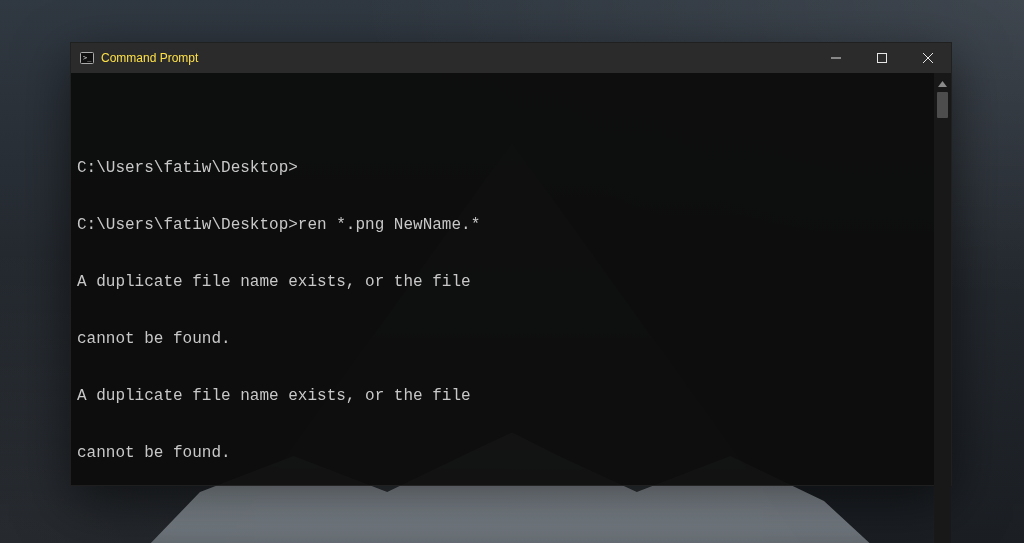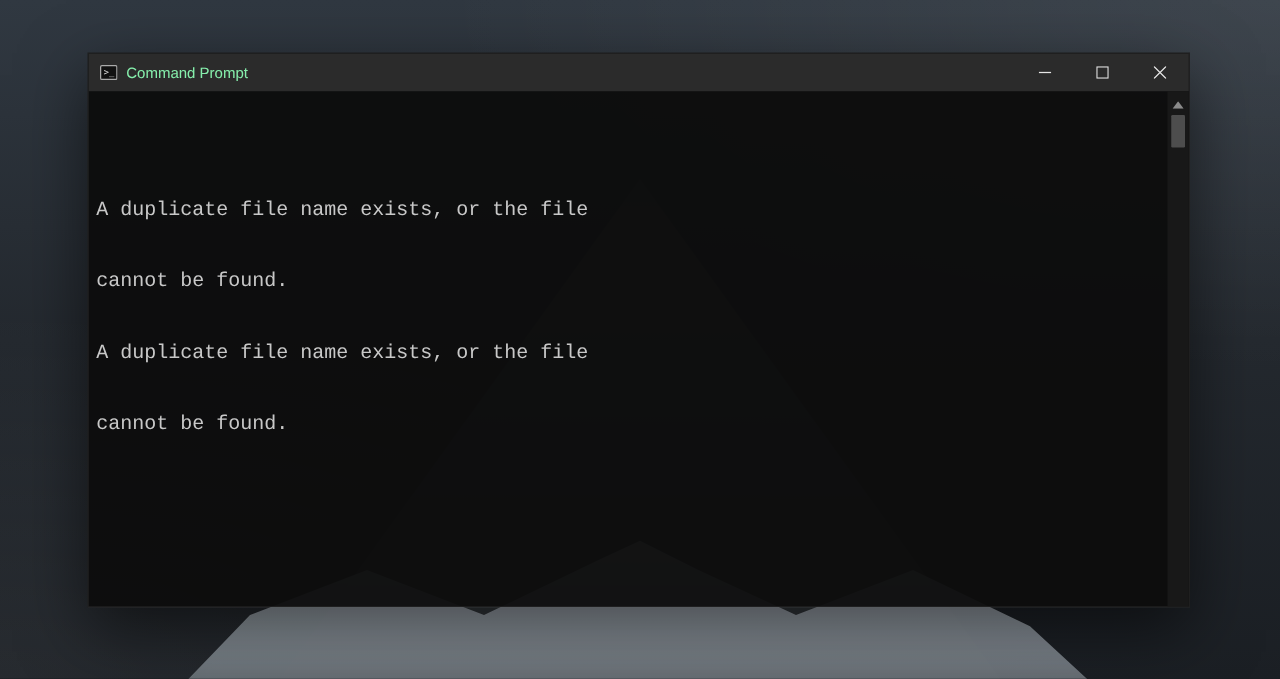--- a/index.html
+++ b/index.html
@@ -76,21 +76,21 @@
   .titlebar .icon {
     width: 16px;
     height: 16px;
     margin: 0 6px 0 8px;
     display: inline-flex;
     align-items: center;
     justify-content: center;
   }
   .titlebar .title {
     flex: 0 0 auto;
-    color: #86efac;
+    color: #fde047;
   }
   .titlebar .spacer { flex: 1 1 auto; }
 
   .win-btn {
     width: 46px;
     height: 30px;
     display: inline-flex;
     align-items: center;
     justify-content: center;
     color: #e6e6e6;
@@ -179,20 +179,22 @@
       <span class="win-btn close">
         <svg width="10" height="10" viewBox="0 0 10 10">
             <path d="M0 0 L10 10 M10 0 L0 10" stroke="currentColor" stroke-width="1"></path>
           </svg>
       </span>
     </div>
 
     <div class="client">
       <div class="terminal">
         <div class="row"></div>
+        <div class="row">C:\Users\fatiw\Desktop&gt;</div>
+        <div class="row">C:\Users\fatiw\Desktop&gt;ren *.png NewName.*</div>
         <div class="row">A duplicate file name exists, or the file</div>
         <div class="row">cannot be found.</div>
         <div class="row">A duplicate file name exists, or the file</div>
         <div class="row">cannot be found.</div>
         <div class="row"></div>
         
       </div>
 
       <div class="scrollbar">
         <div class="scroll-arrow">

